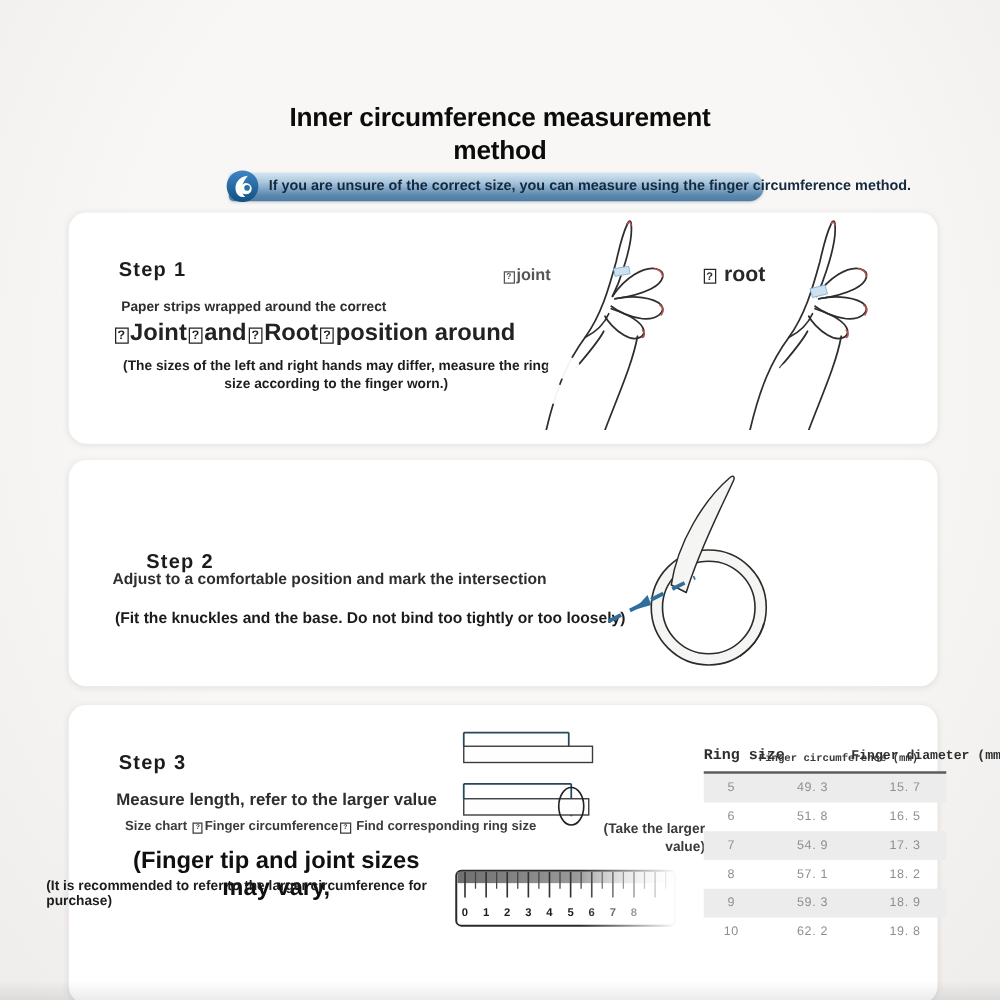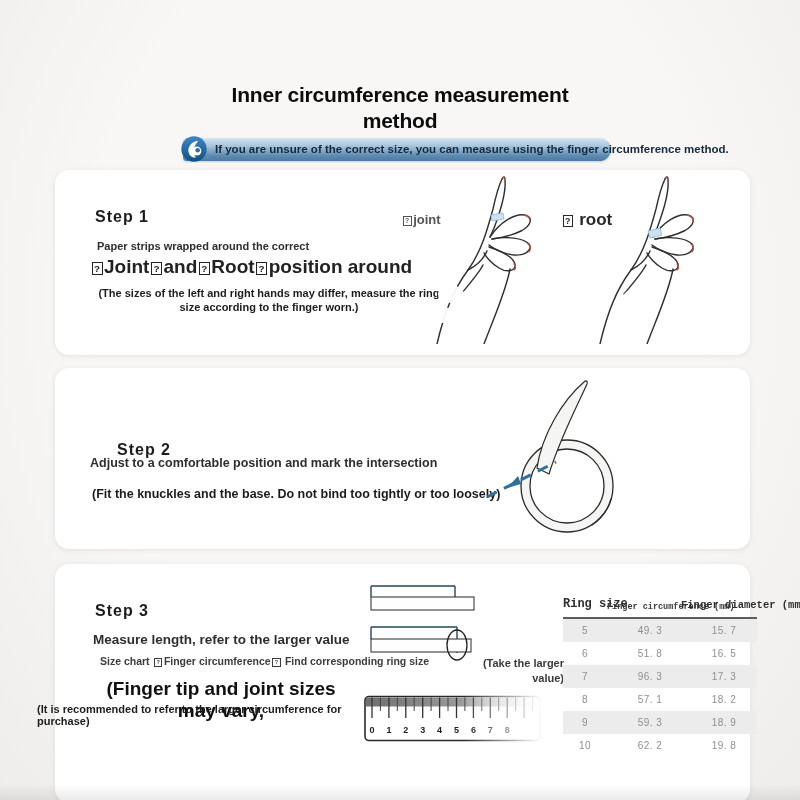--- a/index.html
+++ b/index.html
@@ -231,21 +231,21 @@
         <span class="c1">49. 3</span>
         <span class="c2">15. 7</span>
       </div>
       <div class="t-row">
         <span class="c0">6</span>
         <span class="c1">51. 8</span>
         <span class="c2">16. 5</span>
       </div>
       <div class="t-row shade">
         <span class="c0">7</span>
-        <span class="c1">96. 3</span>
+        <span class="c1">54. 9</span>
         <span class="c2">17. 3</span>
       </div>
       <div class="t-row">
         <span class="c0">8</span>
         <span class="c1">57. 1</span>
         <span class="c2">18. 2</span>
       </div>
       <div class="t-row shade">
         <span class="c0">9</span>
         <span class="c1">59. 3</span>

